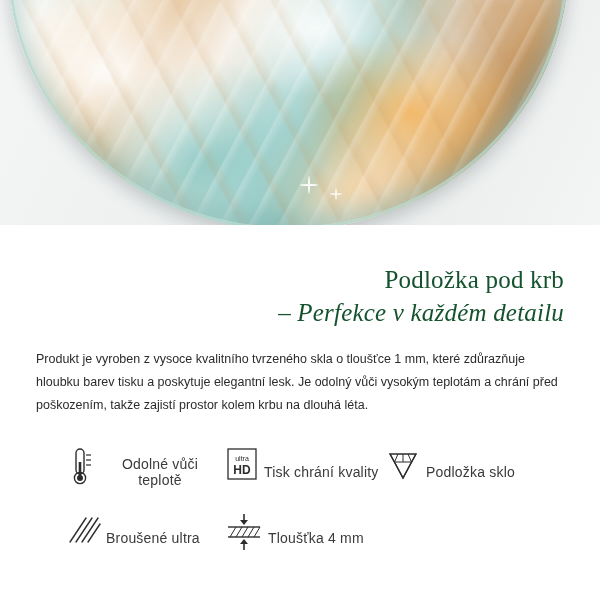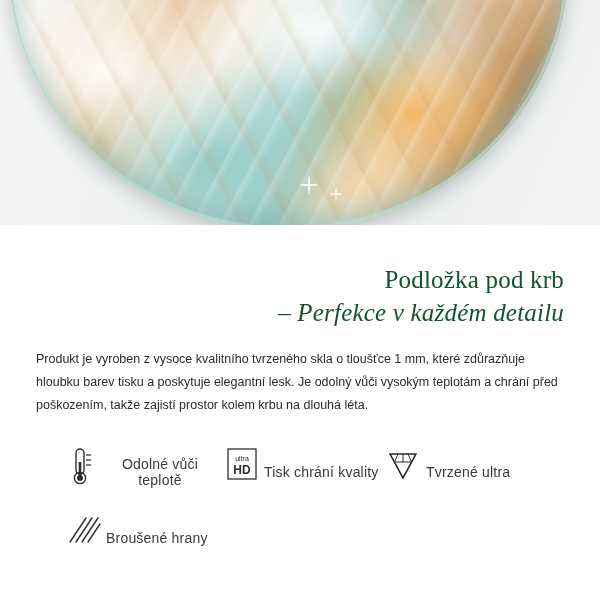--- a/index.html
+++ b/index.html
@@ -233,31 +233,45 @@
 
       <div class="feature">
         <div class="glyph">
           <svg width="46" height="40" viewBox="0 0 46 40">
             <path d="M10 8 L36 8 L23 32 Z" fill="none" stroke="#2d2d2d" stroke-width="1.4"></path>
             <path d="M10 8 L14.5 16 L31.5 16 L36 8" fill="none" stroke="#2d2d2d" stroke-width="1.2"></path>
             <path d="M14.5 16 L23 32 L31.5 16" fill="none" stroke="#2d2d2d" stroke-width="1.2"></path>
             <path d="M18 8 L14.5 16 M28 8 L31.5 16 M23 8 L23 16" stroke="#2d2d2d" stroke-width="1"></path>
           </svg>
         </div>
-        <div class="cap">Tvrzené ultra</div>
+        <div class="cap">Podložka sklo</div>
       </div>
 
       <div class="feature">
         <div class="glyph">
           <svg width="46" height="40" viewBox="0 0 46 40">
             <path d="M10 30 L26 6" stroke="#2d2d2d" stroke-width="1.4" stroke-linecap="round"></path>
             <path d="M16 30 L32 6" stroke="#2d2d2d" stroke-width="1.4" stroke-linecap="round"></path>
             <path d="M22 30 L38 6" stroke="#2d2d2d" stroke-width="1.4" stroke-linecap="round"></path>
             <path d="M28 30 L40 12" stroke="#2d2d2d" stroke-width="1.4" stroke-linecap="round"></path>
           </svg>
         </div>
-        <div class="cap">Broušené hrany</div>
-      </div>
-
+        <div class="cap">Broušené ultra</div>
+      </div>
+
+      <div class="feature">
+        <div class="glyph">
+          <svg width="48" height="42" viewBox="0 0 48 42">
+            <path d="M24 3 L24 11" stroke="#2d2d2d" stroke-width="1.6"></path>
+            <path d="M20 9 L24 14 L28 9 Z" fill="#2d2d2d"></path>
+            <line x1="8" y1="16" x2="40" y2="16" stroke="#2d2d2d" stroke-width="1.4"></line>
+            <line x1="8" y1="26" x2="40" y2="26" stroke="#2d2d2d" stroke-width="1.4"></line>
+            <path d="M10 26 L16 16 M16 26 L22 16 M22 26 L28 16 M28 26 L34 16 M34 26 L40 16" stroke="#2d2d2d" stroke-width="1"></path>
+            <path d="M24 39 L24 31" stroke="#2d2d2d" stroke-width="1.6"></path>
+            <path d="M20 33 L24 28 L28 33 Z" fill="#2d2d2d"></path>
+          </svg>
+        </div>
+        <div class="cap">Tloušťka 4 mm</div>
+      </div>
 
     </div>
   </div>
 </div>
 
 </body></html>

